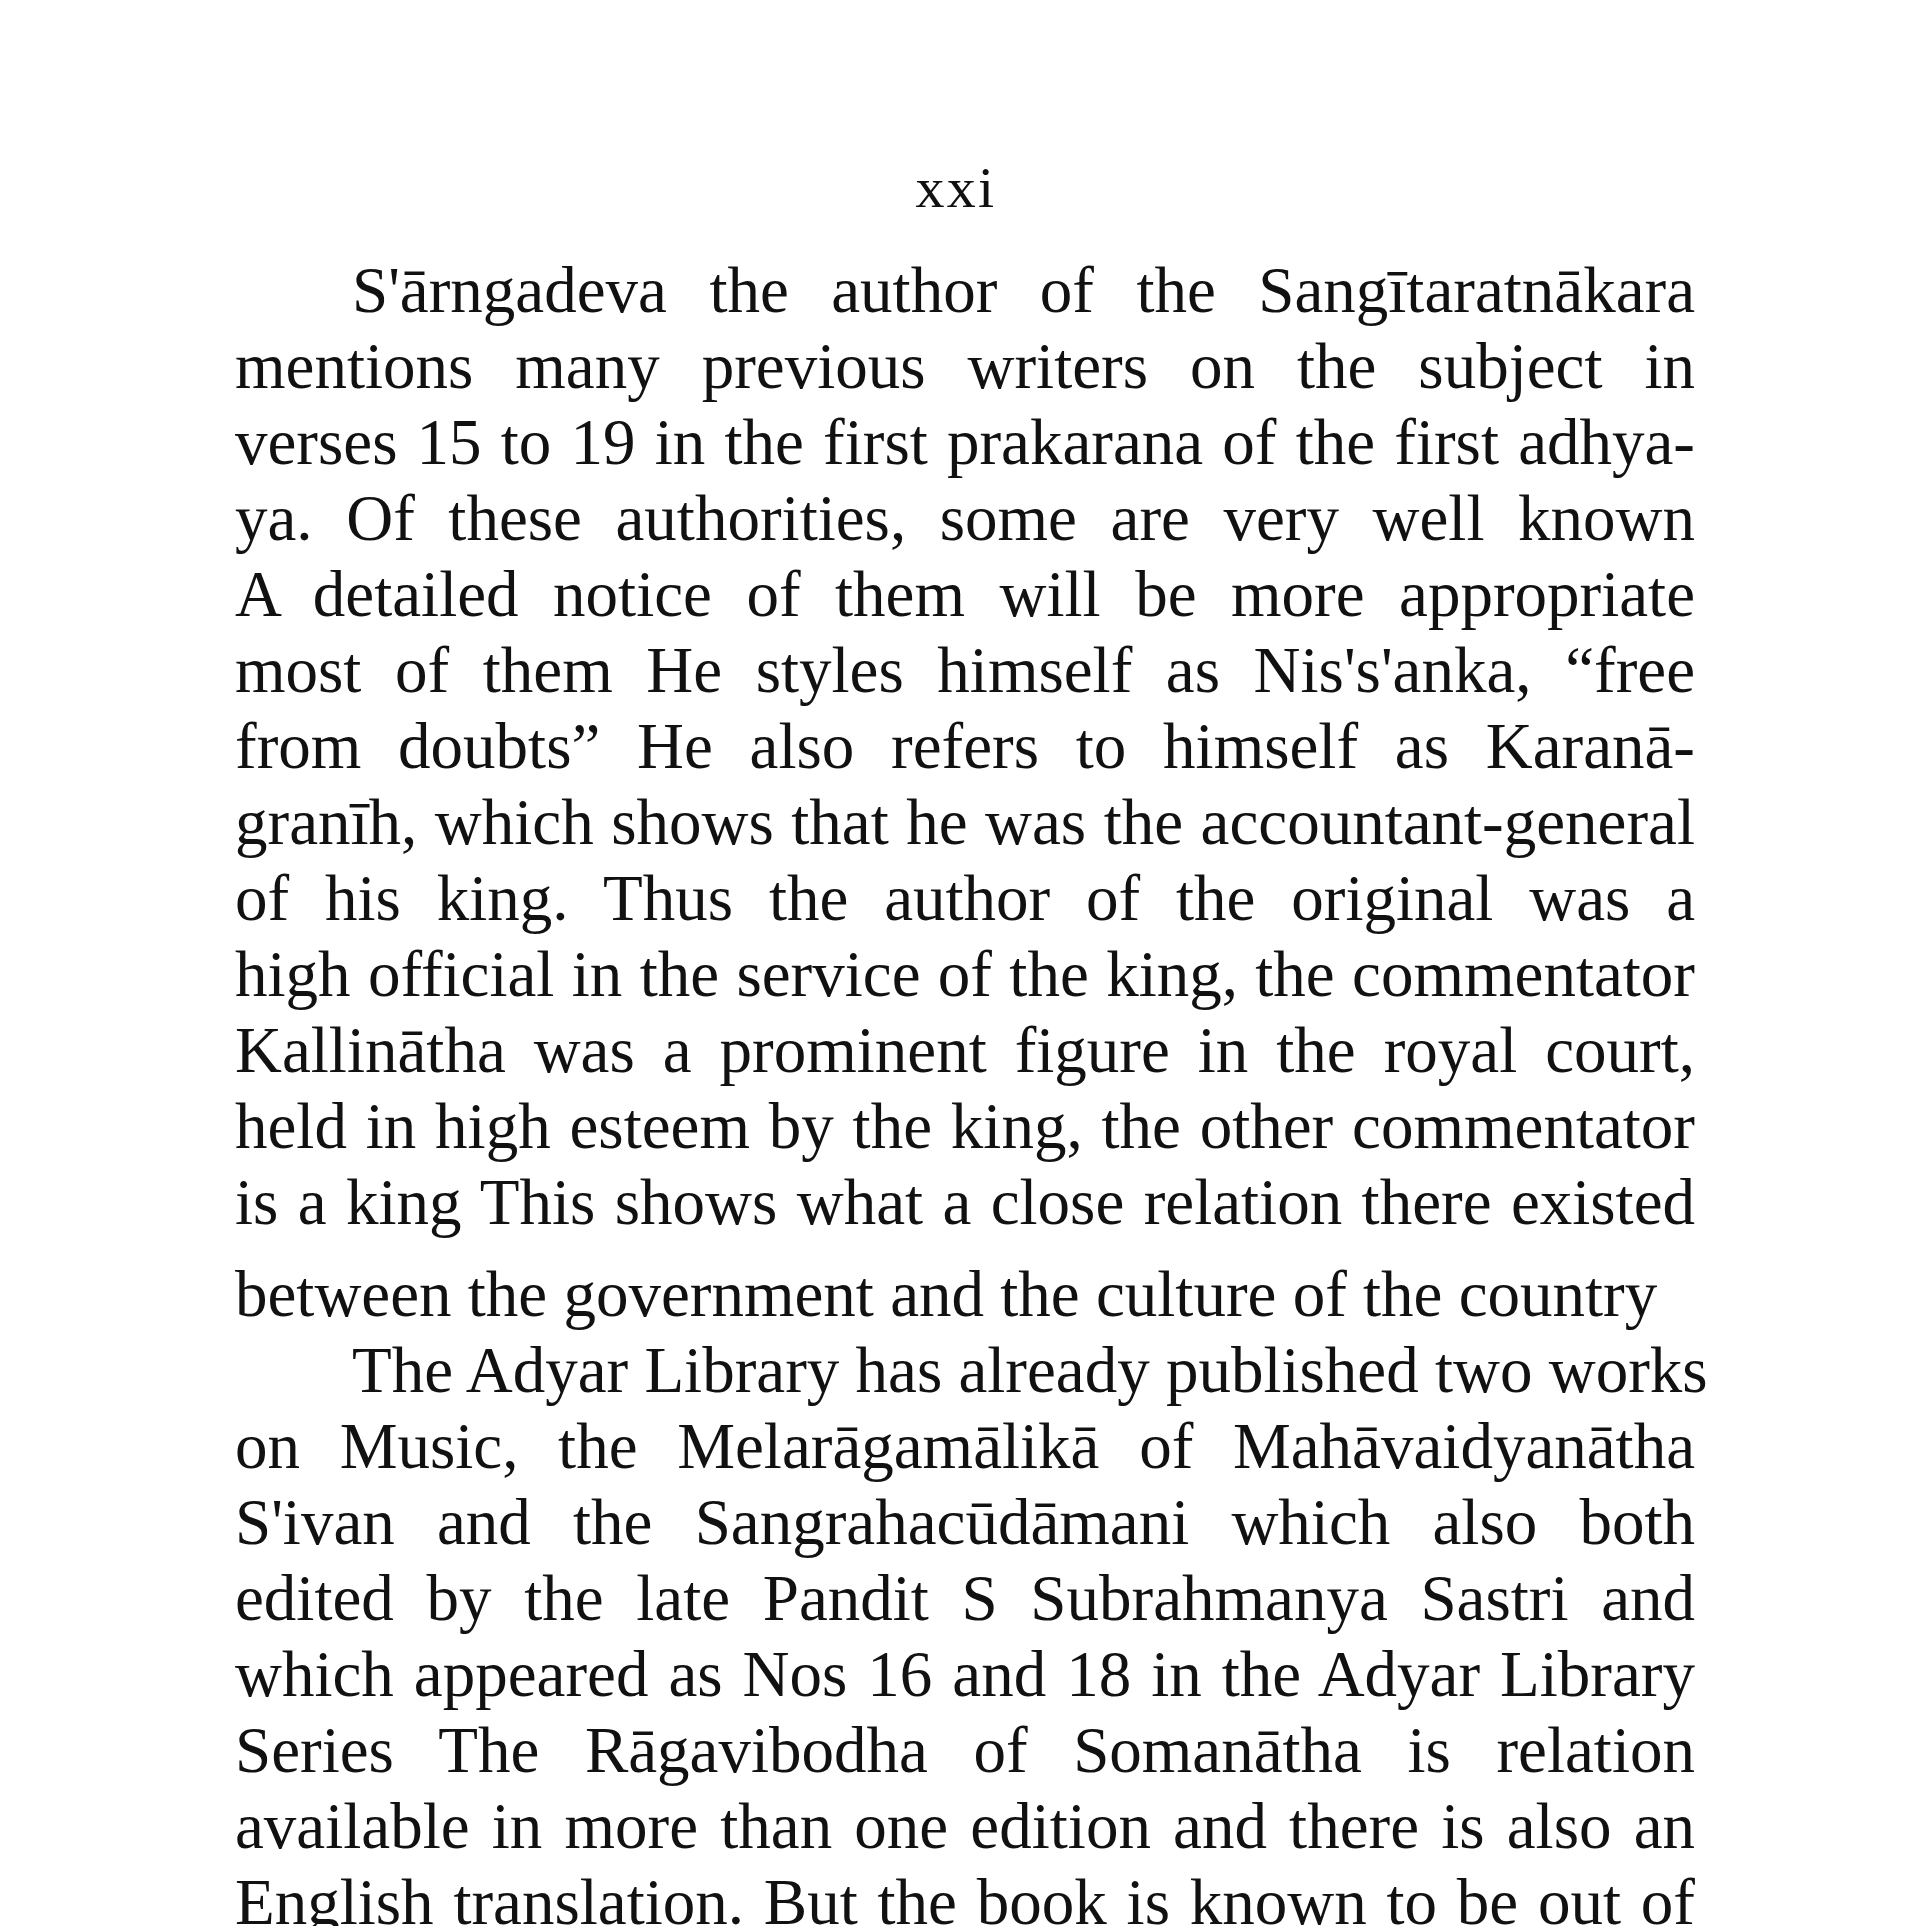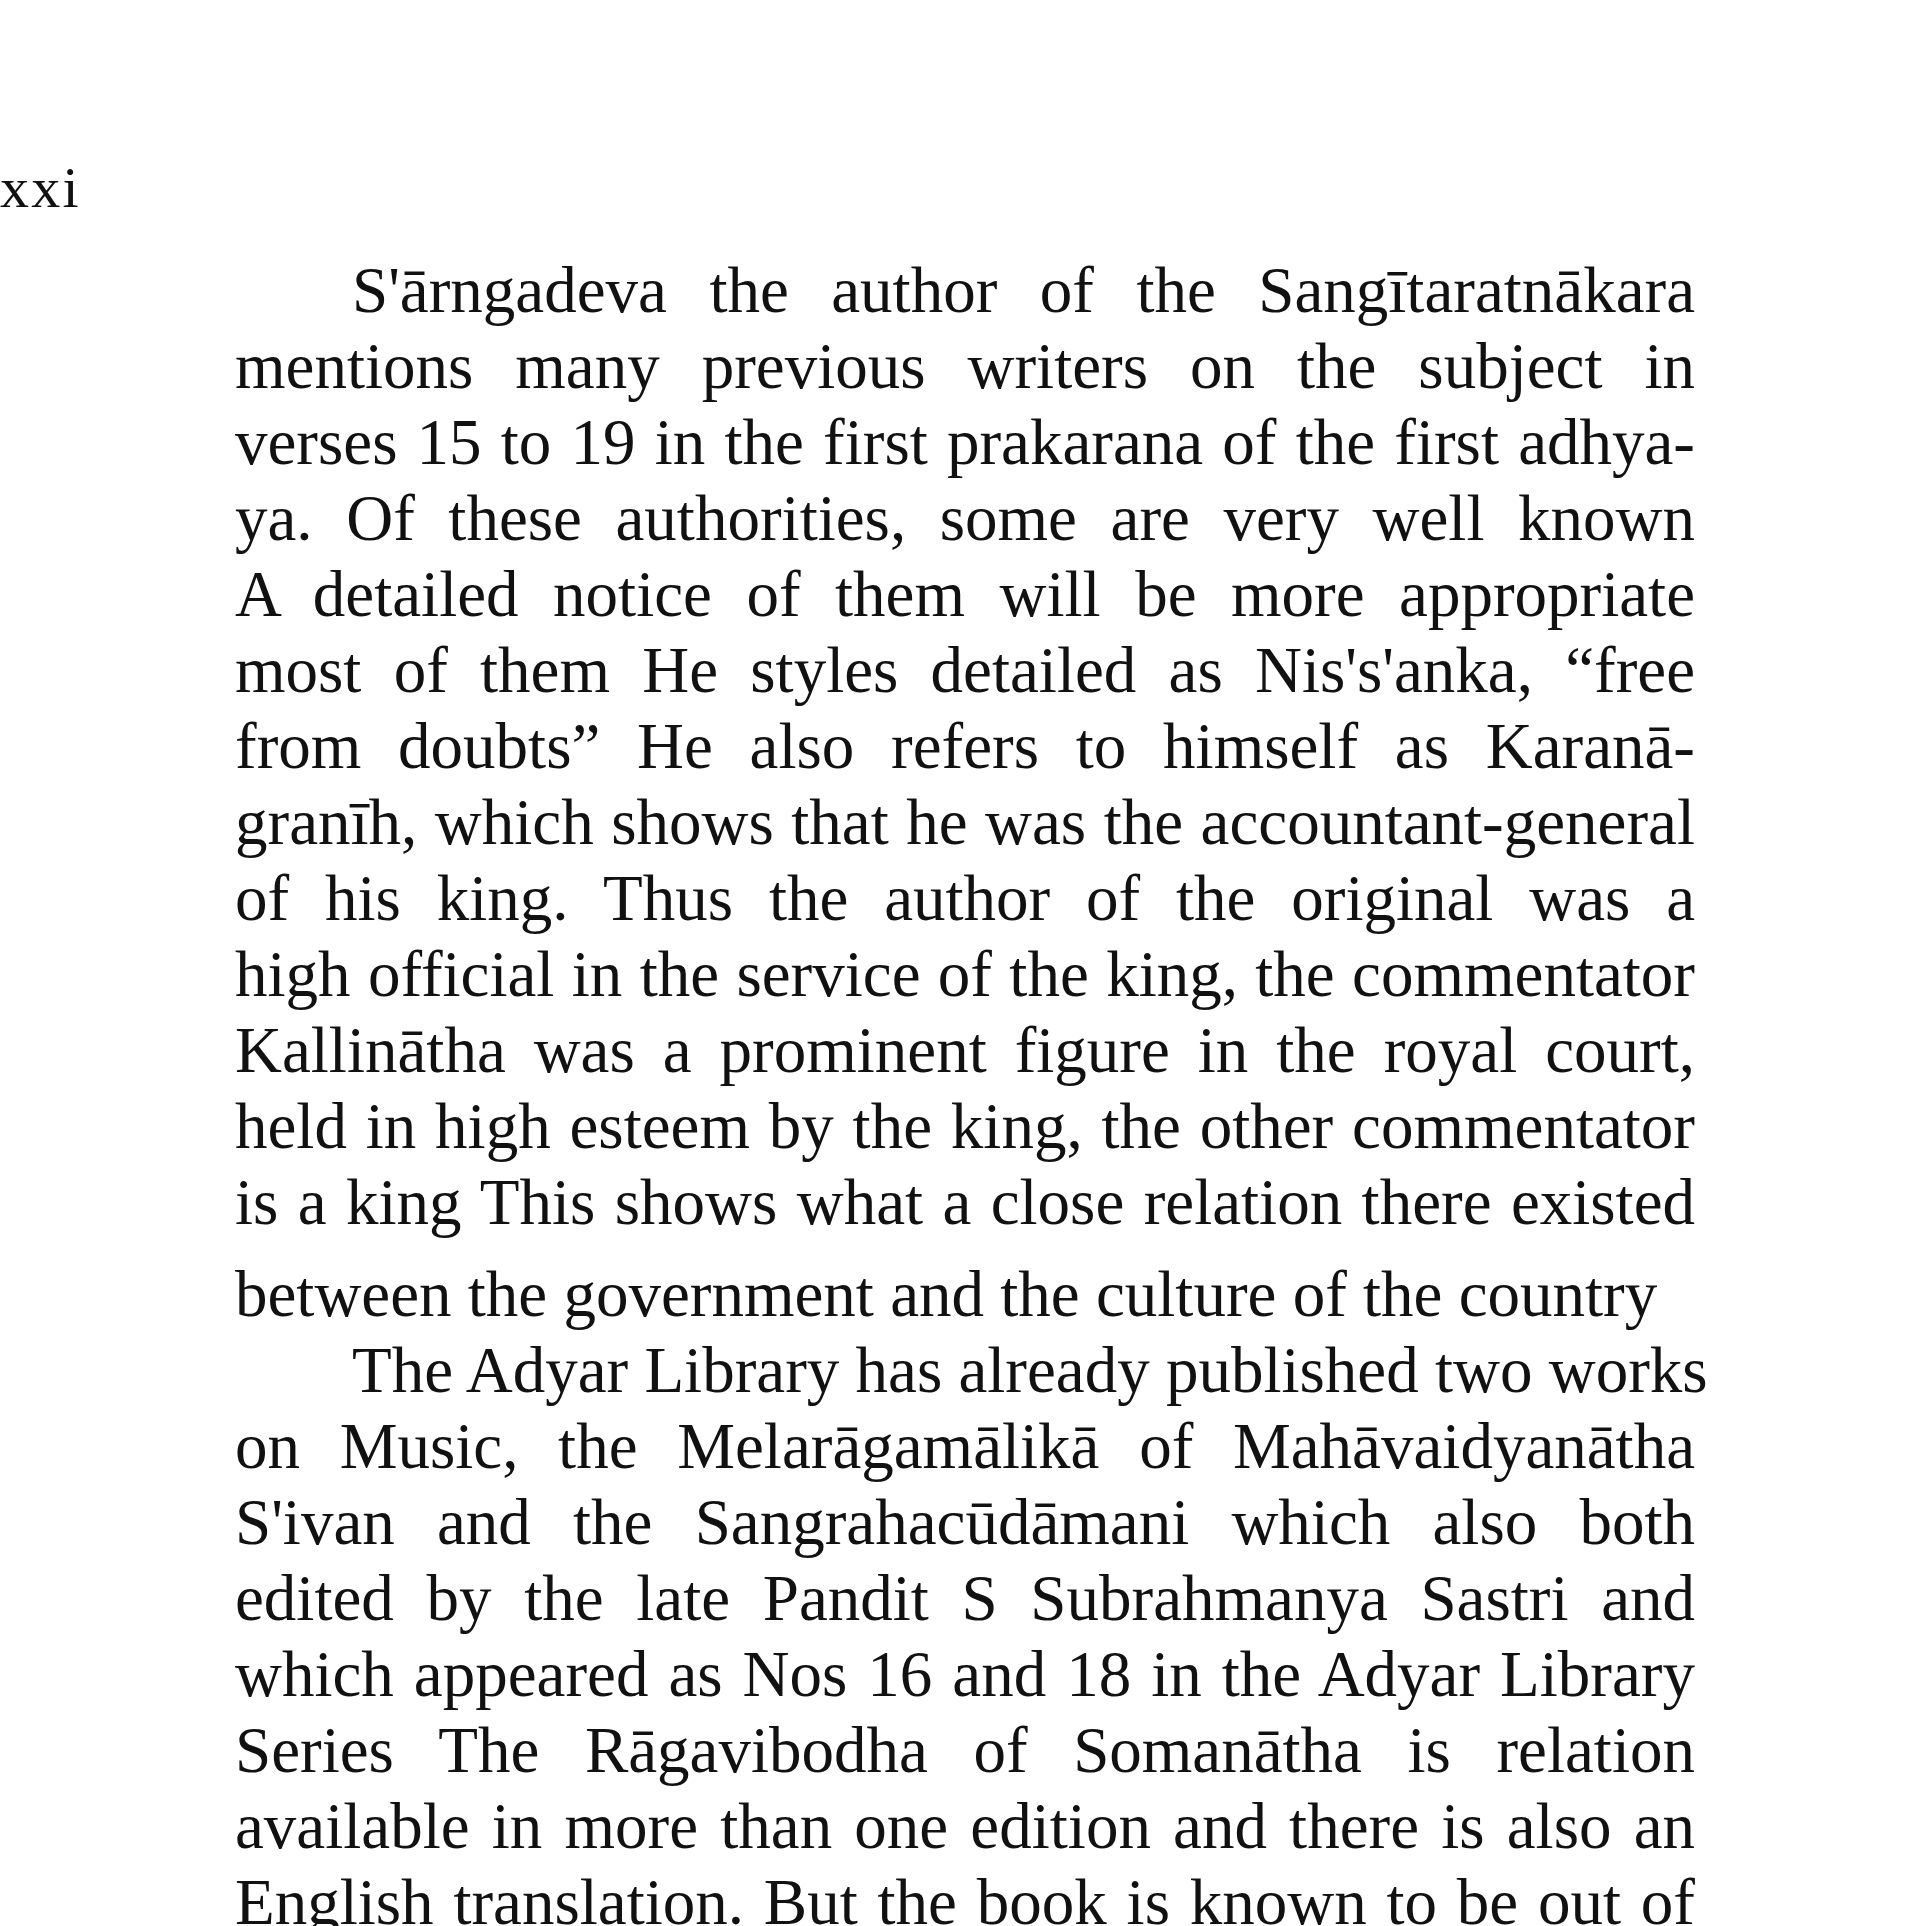--- a/index.html
+++ b/index.html
@@ -1,20 +1,20 @@
 <!DOCTYPE html>
 <html style="font-size:6.2px"><head>
 <meta charset="utf-8">
 <style>
   html, body { margin: 0; padding: 0; background: #ffffff; }
   body { width: 1912px; height: 2703px; position: relative; overflow: hidden; }
   .page { position: absolute; left: 0; top: 0; width: 1912px; height: 2703px; background: #fff; }
   .folio {
     position: absolute; left: 0; width: 1912px; top: 154px;
-    text-align: left;
+    text-align: center;
     font-family: "Liberation Serif", "DejaVu Serif", serif;
     font-size: 58px; letter-spacing: 2.3px; color: #111;
   }
   .body-text {
     position: absolute; left: 235px; top: 252px; width: 1460px;
     font-family: "Liberation Serif", "DejaVu Serif", serif;
     font-size: 65px; line-height: 76px; color: #111;
   }
   .line {
     display: block; height: 76px; white-space: nowrap;
@@ -31,21 +31,21 @@
   <div class="folio">xxi</div>
 
   <div class="body-text">
 
     <div>
       <span class="line indent">S'ārngadeva the author of the Sangītaratnākara</span>
       <span class="line">mentions many previous writers on the subject in</span>
       <span class="line">verses 15 to 19 in the first prakarana of the first adhya-</span>
       <span class="line">ya. Of these authorities, some are very well known</span>
       <span class="line">A detailed notice of them will be more appropriate</span>
-      <span class="line">most of them He styles detailed as Nis's'anka, “free</span>
+      <span class="line">most of them He styles himself as Nis's'anka, “free</span>
       <span class="line">from doubts” He also refers to himself as Karanā-</span>
       <span class="line">granīh, which shows that he was the accountant-general</span>
       <span class="line">of his king. Thus the author of the original was a</span>
       <span class="line">high official in the service of the king, the commentator</span>
       <span class="line">Kallinātha was a prominent figure in the royal court,</span>
       <span class="line">held in high esteem by the king, the other commentator</span>
       <span class="line">is a king This shows what a close relation there existed</span>
       <span class="line last">between the government and the culture of the country</span>
     </div>
 

